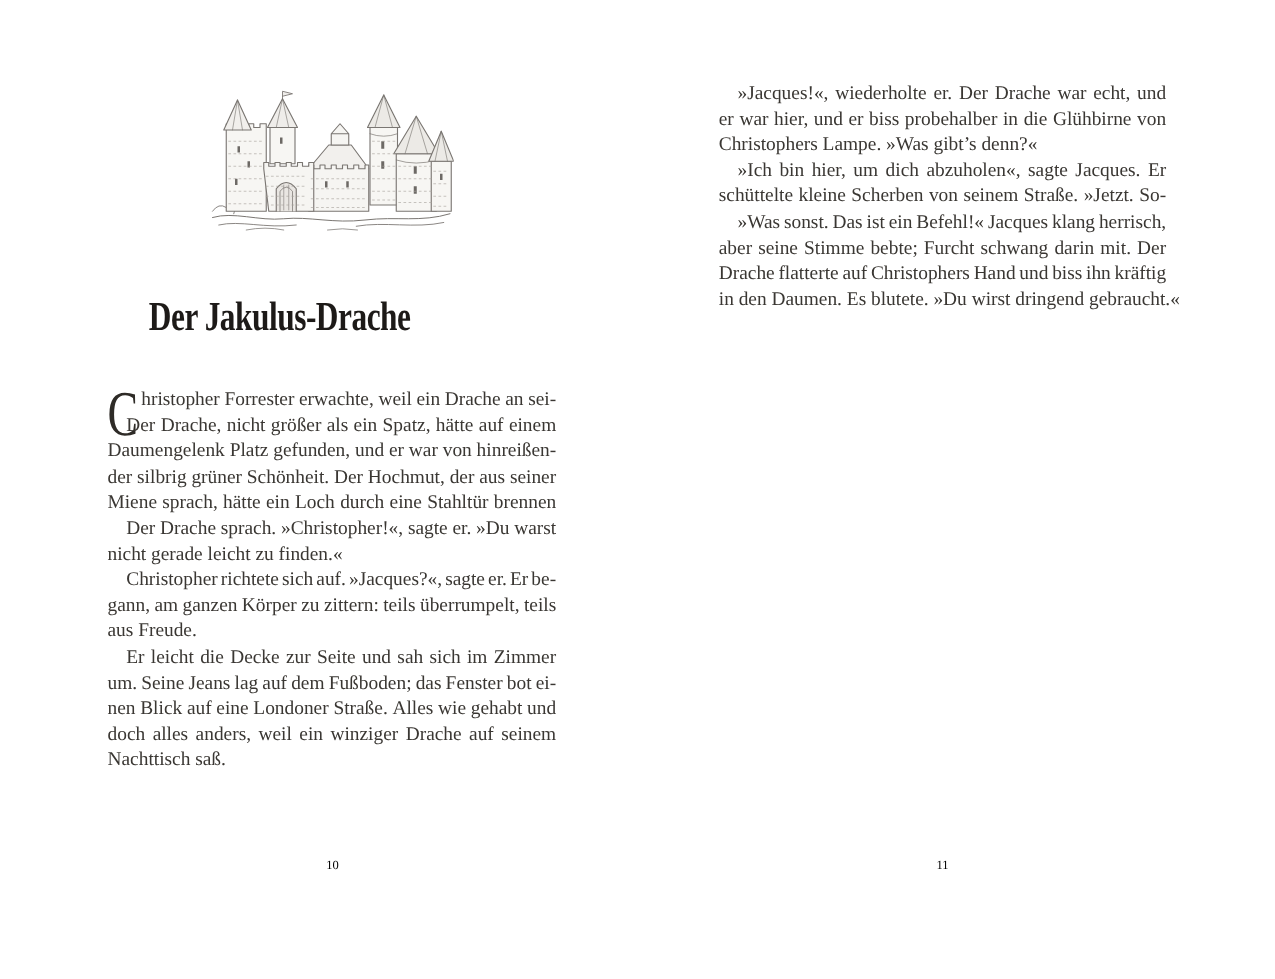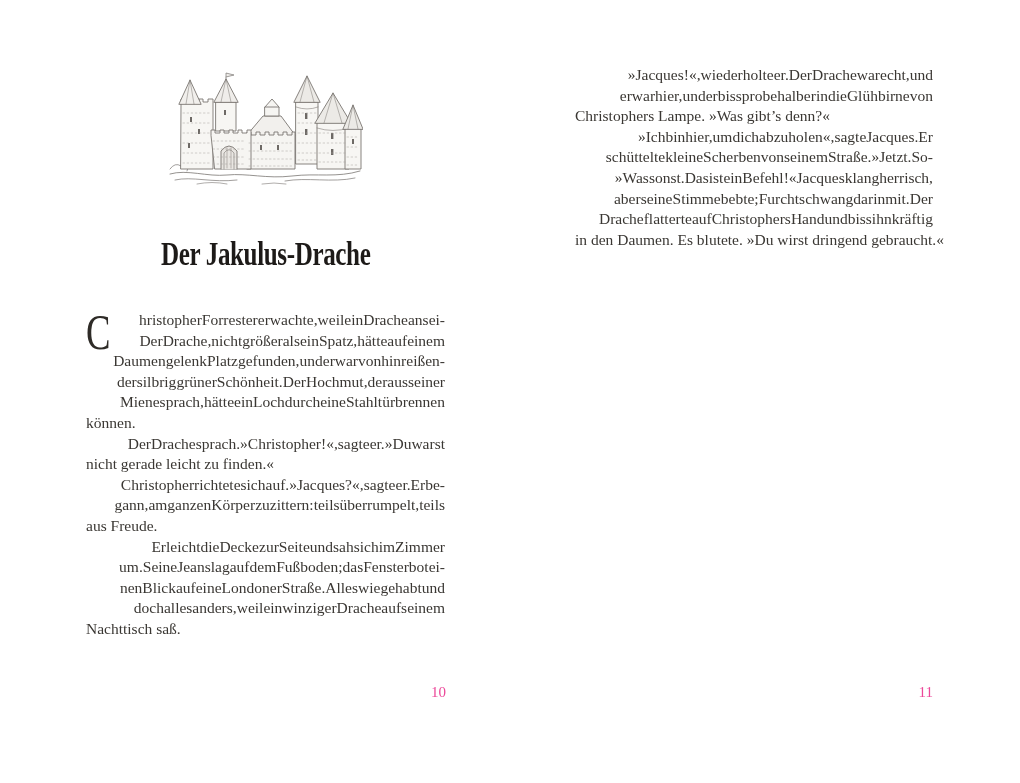--- a/index.html
+++ b/index.html
@@ -5,42 +5,42 @@
   html,body{margin:0;padding:0}
   body{
     width:1020px;height:783px;position:relative;overflow:hidden;
     background:#ffffff;
     font-family:"Liberation Serif","DejaVu Serif",serif;
     color:#38342f;
   }
   .illus{position:absolute;left:167px;top:71px;width:196px;height:118px}
   .chapter-title{
     position:absolute;left:86px;top:236px;width:360px;
-    text-align:center;font-weight:bold;font-size:33px;line-height:37px;
+    text-align:left;font-weight:bold;font-size:33px;line-height:37px;
     color:#1d1a18;white-space:nowrap;
   }
   .chapter-title .squeeze{
     display:inline-block;transform:scaleX(.76);transform-origin:50% 50%;
     letter-spacing:-0.5px;
   }
   .textblock{position:absolute;font-size:15.5px;line-height:20.6px;color:#3a3733}
   #left-text{left:86px;top:310px;width:359px}
   #right-text{left:575px;top:65px;width:358px}
   .para{position:relative}
   .line{height:20.6px;white-space:nowrap}
-  .line.just{display:flex;justify-content:flex-end;white-space:normal}
+  .line.just{display:flex;justify-content:space-between;white-space:normal}
   .line.ind{padding-left:15px}
   .line.dc-gap{padding-left:27px}
   .dropcap{
     position:absolute;left:0;top:2px;font-size:51px;line-height:40px;
     transform:scaleX(.72);transform-origin:0 0;color:#2e2b27;
   }
   .folio{
-    position:absolute;top:685px;font-size:15px;line-height:15px;
-    text-align:right;color:#ec4899;
+    position:absolute;top:685px;font-size:10px;line-height:15px;
+    text-align:center;color:#000000;
   }
   #folio-left{left:86px;width:360px}
   #folio-right{left:575px;width:358px}
 </style>
 </head>
 <body>
 
 <div class="illus">
   <svg viewBox="0 0 196 118" width="196" height="118" xmlns="http://www.w3.org/2000/svg">
     <g fill="none" stroke="#7a7672" stroke-width="0.9" stroke-linecap="round" stroke-linejoin="round">
@@ -166,21 +166,20 @@
         <span>Miene</span>
         <span>sprach,</span>
         <span>hätte</span>
         <span>ein</span>
         <span>Loch</span>
         <span>durch</span>
         <span>eine</span>
         <span>Stahltür</span>
         <span>brennen</span>
       </div>
-      <div class="line">können.</div>
     </div>
     <div class="para">
       <div class="line ind just">
         <span>Der</span>
         <span>Drache</span>
         <span>sprach.</span>
         <span>»Christopher!«,</span>
         <span>sagte</span>
         <span>er.</span>
         <span>»Du</span>

